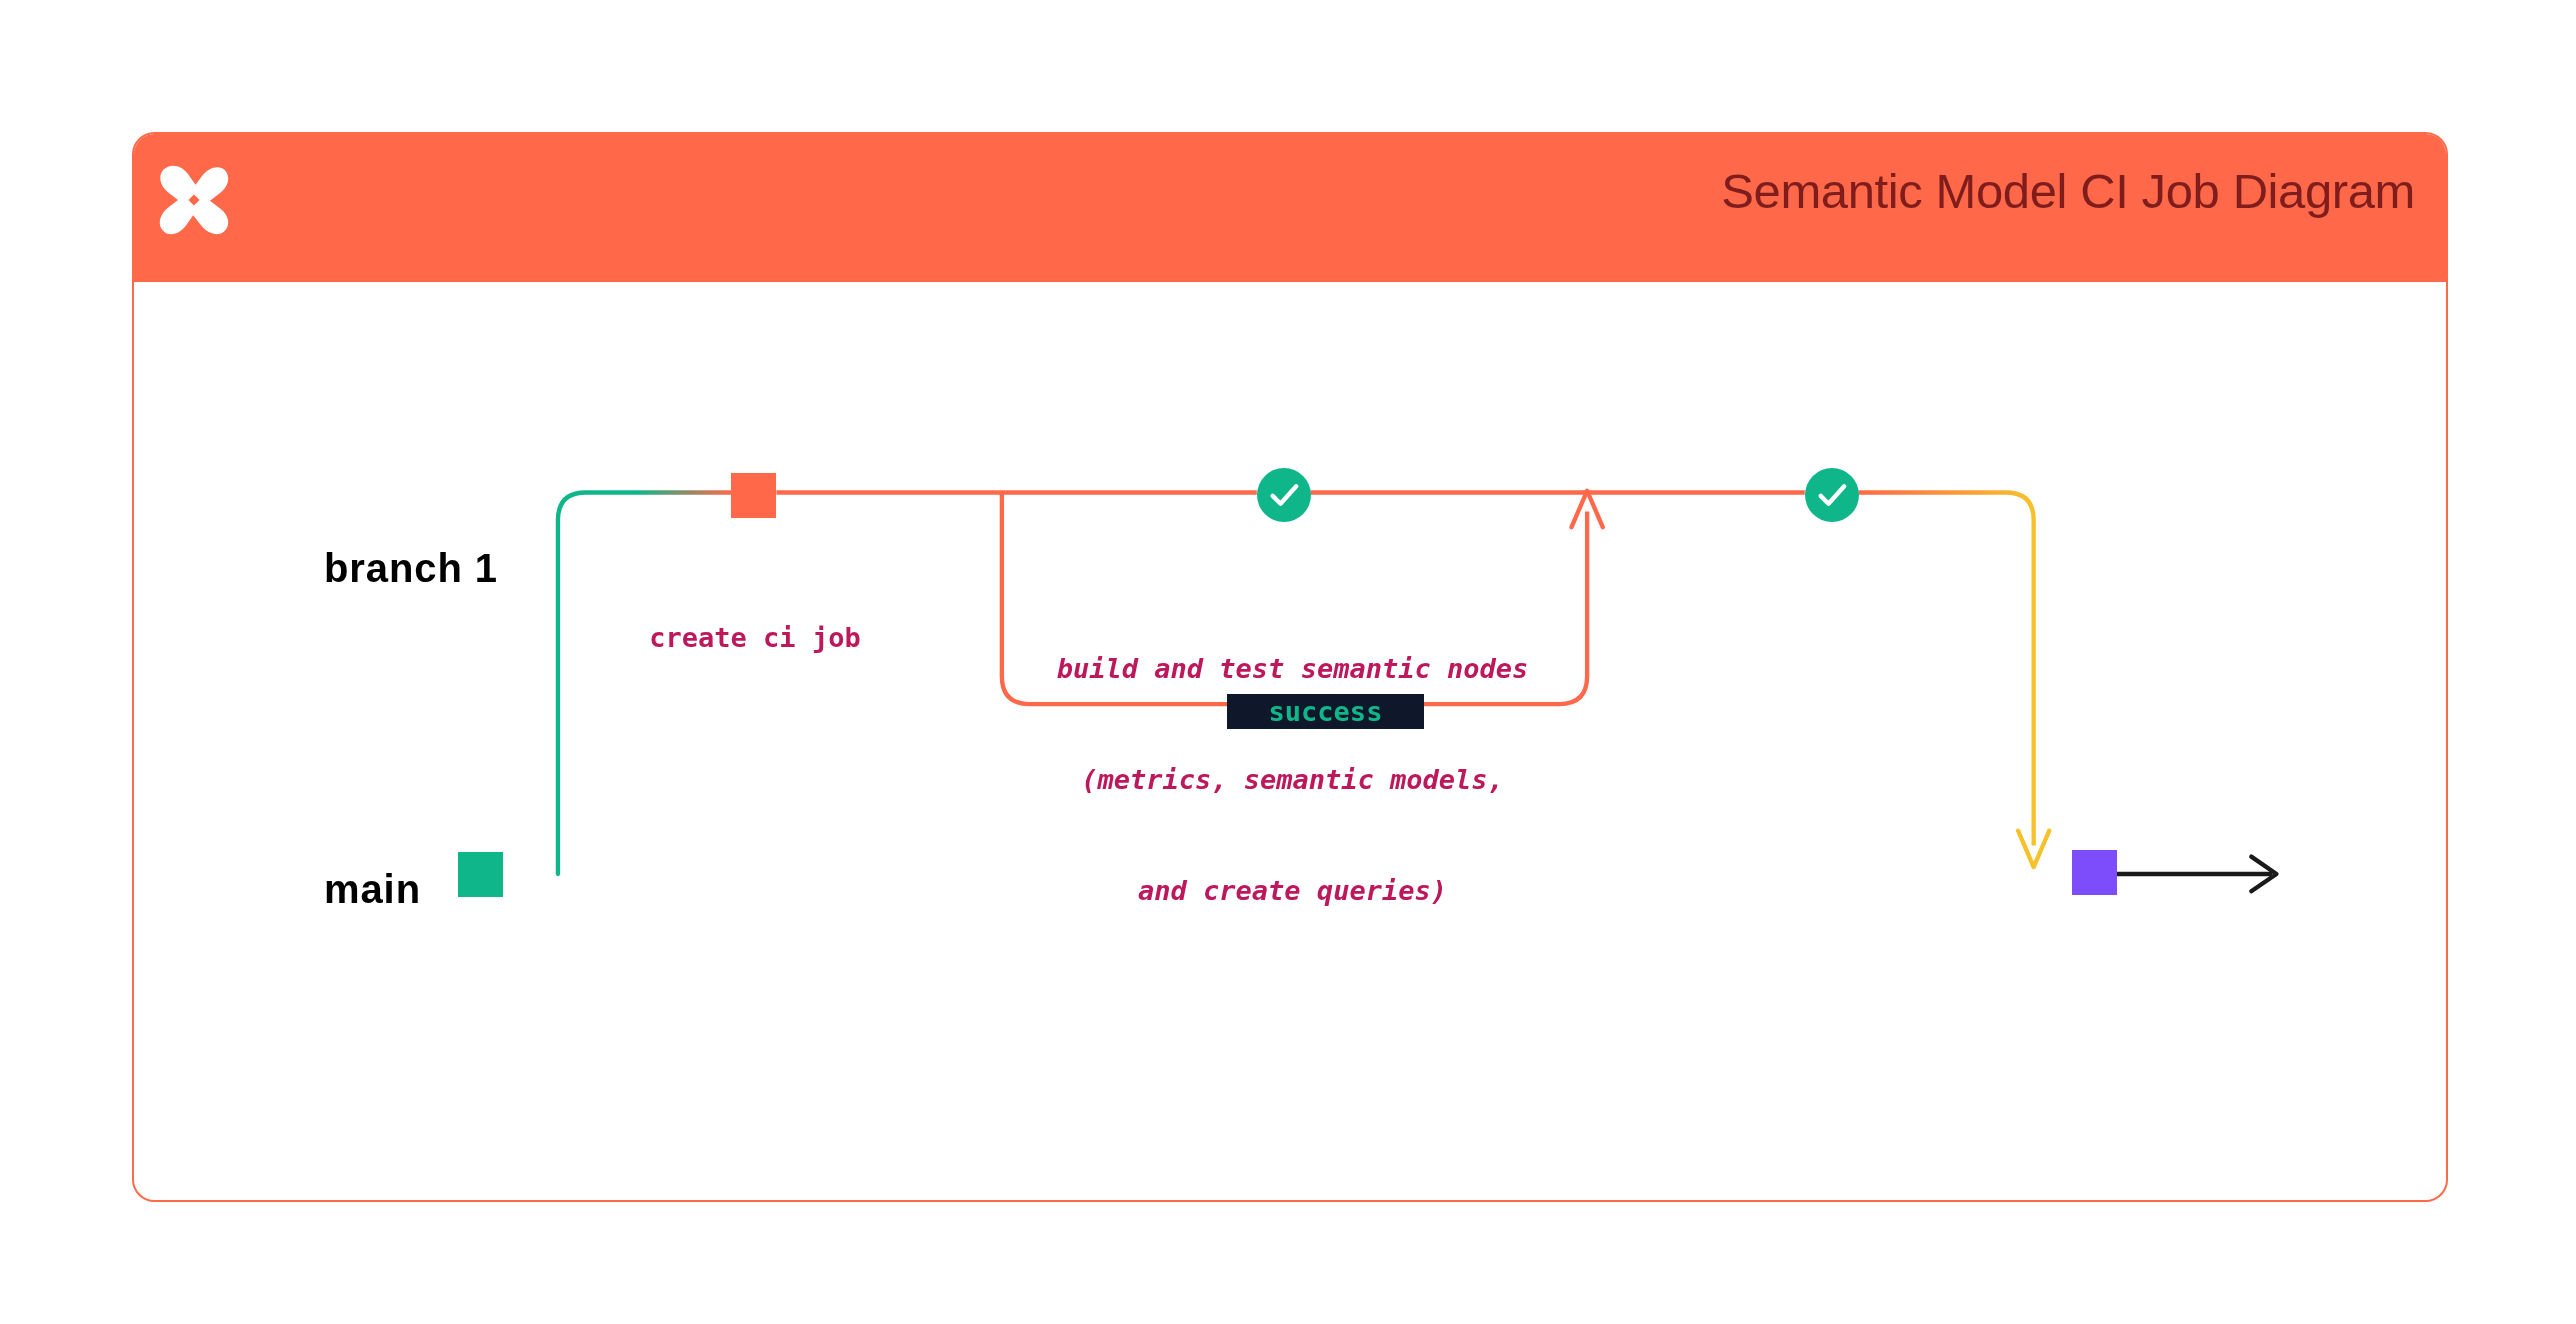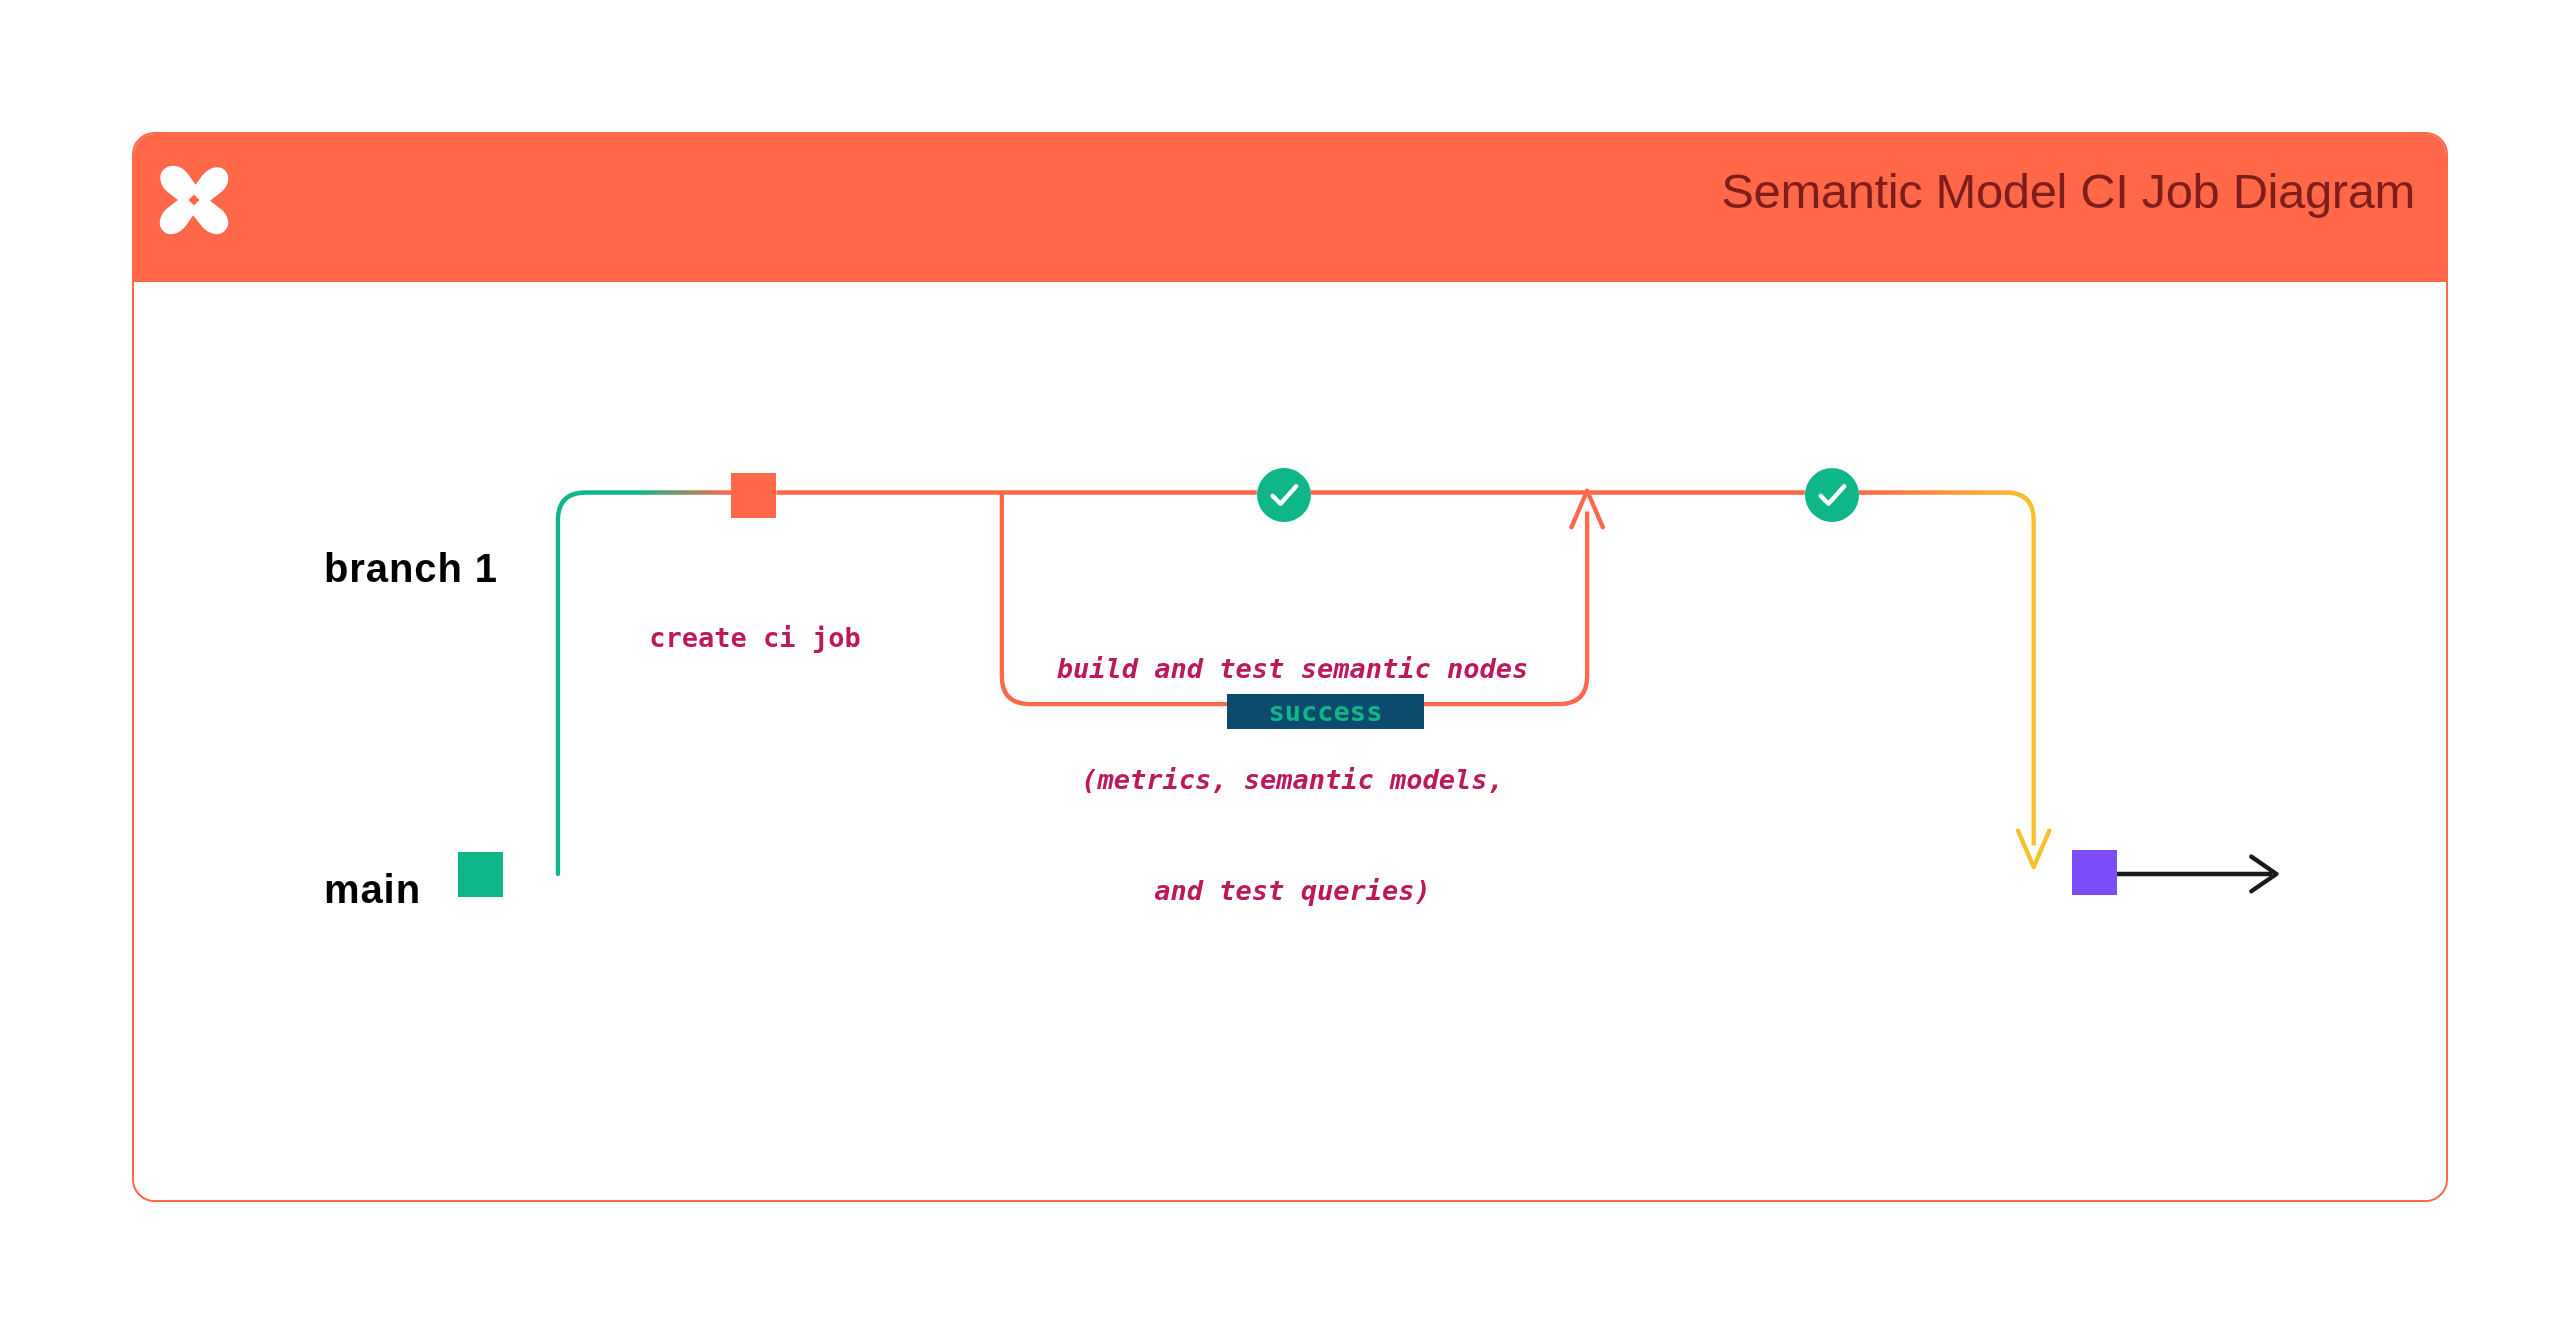--- a/index.html
+++ b/index.html
@@ -131,21 +131,21 @@
   .label-success {
     position: absolute;
     left: 1227px;
     top: 694px;
     width: 173px;
     text-align: center;
     font-family: "DejaVu Sans Mono", "Liberation Mono", monospace;
     font-weight: bold;
     font-size: 27px;
     color: #0FB68A;
-    background: #0c4a6e;
+    background: #0f172a;
     padding: 0 12px;
     line-height: 35px;
     white-space: nowrap;
   }
 </style>
 </head>
 <body>
 
 <div id="stage">
 
@@ -219,21 +219,21 @@
     </svg>
   </div>
 
   <div class="annot an-ci">
     <div>create ci job</div>
   </div>
 
   <div class="annot an-build">
     <div>build and test semantic nodes</div>
     <div>(metrics, semantic models,</div>
-    <div>and test queries)</div>
+    <div>and create queries)</div>
   </div>
 
   <div class="annot an-commit">
   </div>
 
 
   <div class="label-success">success</div>
 
 </div>
 

